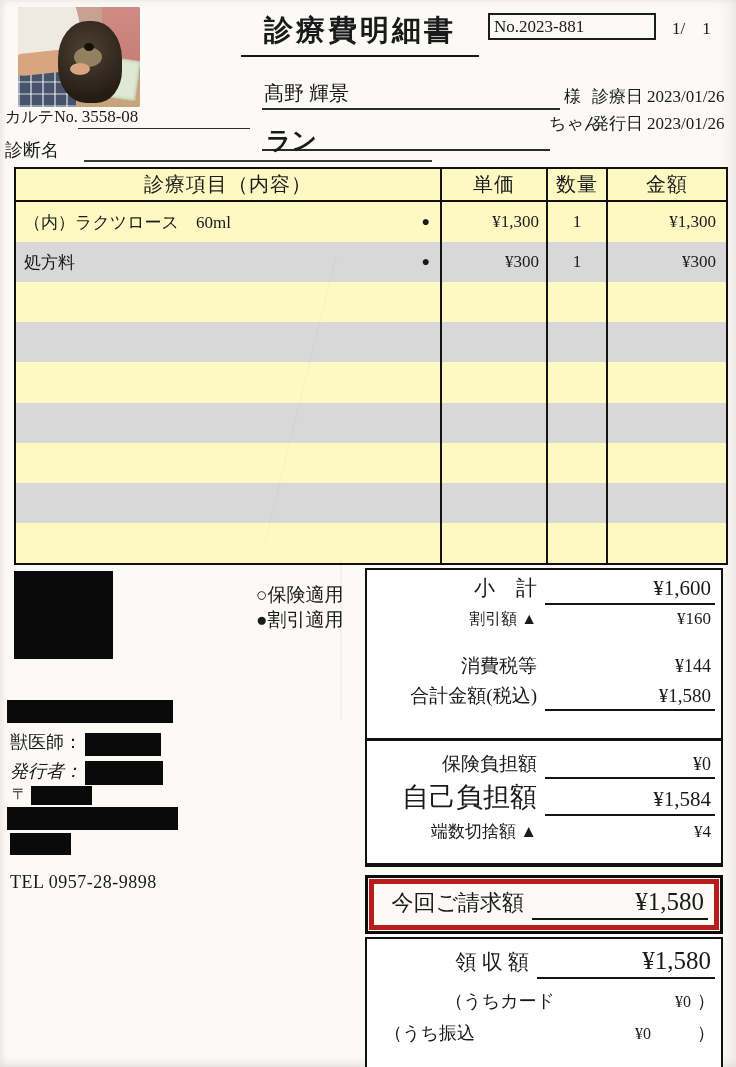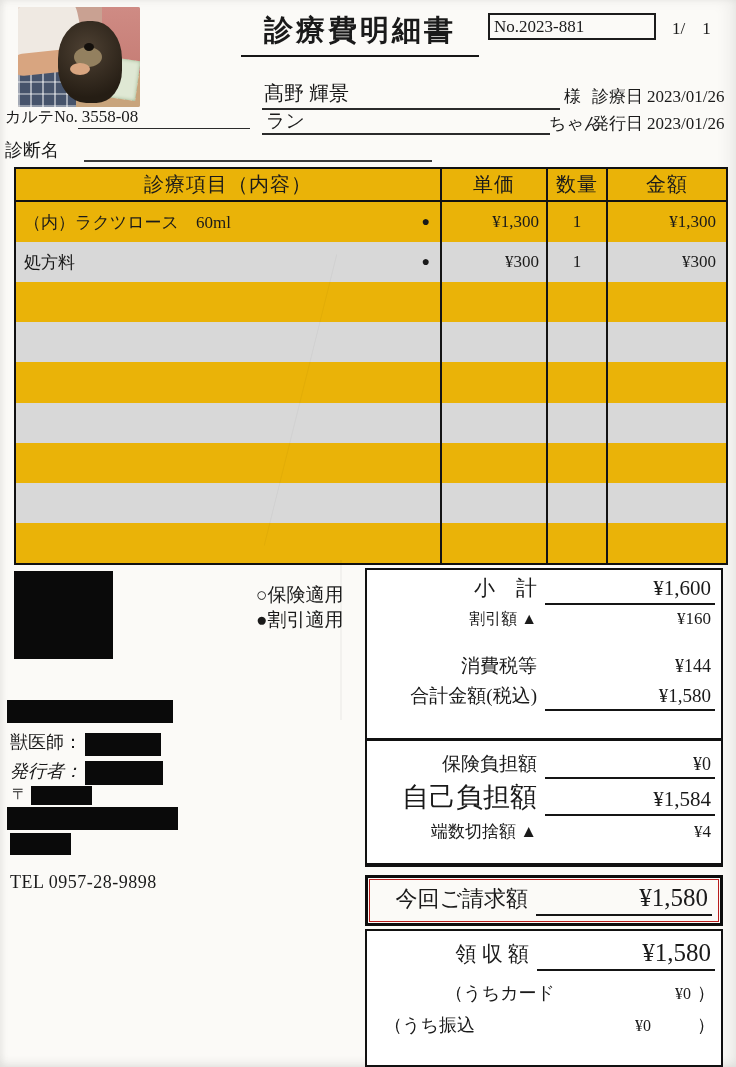--- a/index.html
+++ b/index.html
@@ -28,28 +28,28 @@
   
   .title{left:241px;top:11px;width:238px;text-align:center;font-size:29px;font-weight:bold;letter-spacing:3px;padding-bottom:4px;border-bottom:2.5px solid #161616;}
   .docno{left:488px;top:13px;width:168px;height:27px;border:2px solid #1c1c1c;box-sizing:border-box;font-size:17px;line-height:23px;padding-left:4px;}
   .pageno{left:672px;top:17px;font-size:17px;}
   .owner-line{left:262px;top:80px;width:296px;height:28px;border-bottom:2px solid #2b2b2b;font-size:20px;padding-left:2px;}
   .sama{left:564px;top:85px;font-size:17px;}
   .hdate{font-size:17px;top:85px;left:592px;}
   .hdate span{margin-right:4px;}
   .karte{left:5px;top:107px;height:26px;font-size:16px;}
   .karte .num{display:inline-block;width:168px;border-bottom:1.5px solid #2b2b2b;font-size:17px;padding-left:4px;padding-bottom:1px;}
-  .pet-line{left:262px;top:108px;width:284px;height:25px;border-bottom:2px solid #2b2b2b;font-size:19px;padding-left:4px;}
+  .pet-line{left:262px;top:124px;width:284px;height:25px;border-bottom:2px solid #2b2b2b;font-size:25px;padding-left:4px;font-weight:bold;}
   .chan{left:549px;top:112px;font-size:17px;}
   .idate{font-size:17px;top:112px;left:592px;}
   .idate span{margin-right:4px;}
   .diag{left:5px;top:138px;font-size:18px;}
   .diag-line{left:84px;top:136px;width:348px;height:24px;border-bottom:2px solid #3a3a3a;}
   
-  .tbl{left:14px;top:167px;width:714px;height:398px;border:2.5px solid #111;box-sizing:border-box;display:flex;flex-direction:column;background:#eab308;}
+  .tbl{left:14px;top:167px;width:714px;height:398px;border:2.5px solid #111;box-sizing:border-box;display:flex;flex-direction:column;background:#fef9c3;}
   .thead{display:flex;height:31px;border-bottom:2px solid #111;flex:none;}
   .trow{display:flex;flex:1;}
   .trow.gray{background:#d8d8d8;}
   .tc{box-sizing:border-box;display:flex;align-items:center;}
   .c1{width:424px;padding-left:8px;position:relative;}
   .c2{width:106px;border-left:2px solid #141414;justify-content:flex-end;padding-right:7px;}
   .c3{width:60px;border-left:2px solid #141414;justify-content:center;}
   .c4{flex:1;border-left:2px solid #141414;justify-content:flex-end;padding-right:10px;}
   .thead .tc{justify-content:center;padding:0;font-size:20px;letter-spacing:1px;}
   .trow .tc{font-size:17px;}
@@ -59,21 +59,21 @@
   .legend{left:256px;top:582px;font-size:19px;line-height:25px;}
   .lbl-row{white-space:nowrap;}
   .issuer-lbl{font-size:18px;}
   .tel{left:10px;top:872px;font-size:18px;letter-spacing:.5px;}
   
   .panel{left:365px;top:568px;width:358px;}
   .bx{border:2.5px solid #111;box-sizing:border-box;background:#fff;}
   .bx1{height:173px;padding-top:4px;border-bottom-width:3px;}
   .bx2{height:126px;border-top-width:0;padding-top:10px;border-bottom-width:4px;}
   .bx3{margin-top:8px;border:3px solid #0c0c0c;padding:1px;}
-  .bx3 .inner{border:1px solid #b91c1c;padding:4px 0 5px 0;}
+  .bx3 .inner{border:5px solid #b91c1c;padding:4px 0 5px 0;}
   .bx4{margin-top:3px;height:138px;padding-top:8px;}
   .vrow{display:flex;justify-content:flex-end;align-items:baseline;padding-right:6px;}
   .vlabel{margin-right:8px;white-space:nowrap;}
   .vval{width:166px;text-align:right;padding:0 4px 2px 0;white-space:nowrap;}
   .ul{border-bottom:2px solid #151515;}
   .f21{font-size:21px;} .f16{font-size:16px;} .f17{font-size:17px;} .f18{font-size:18px;}
   .f19{font-size:19px;} .f22{font-size:22px;} .f25{font-size:25px;} .f27{font-size:27px;}
   .sp22{height:22px;} .mt4{margin-top:4px;} .mt8{margin-top:8px;gap:40px;} .mt10{margin-top:10px;}
   .vclose{margin-left:6px;}
   .vval2{width:128px;text-align:right;white-space:nowrap;}

